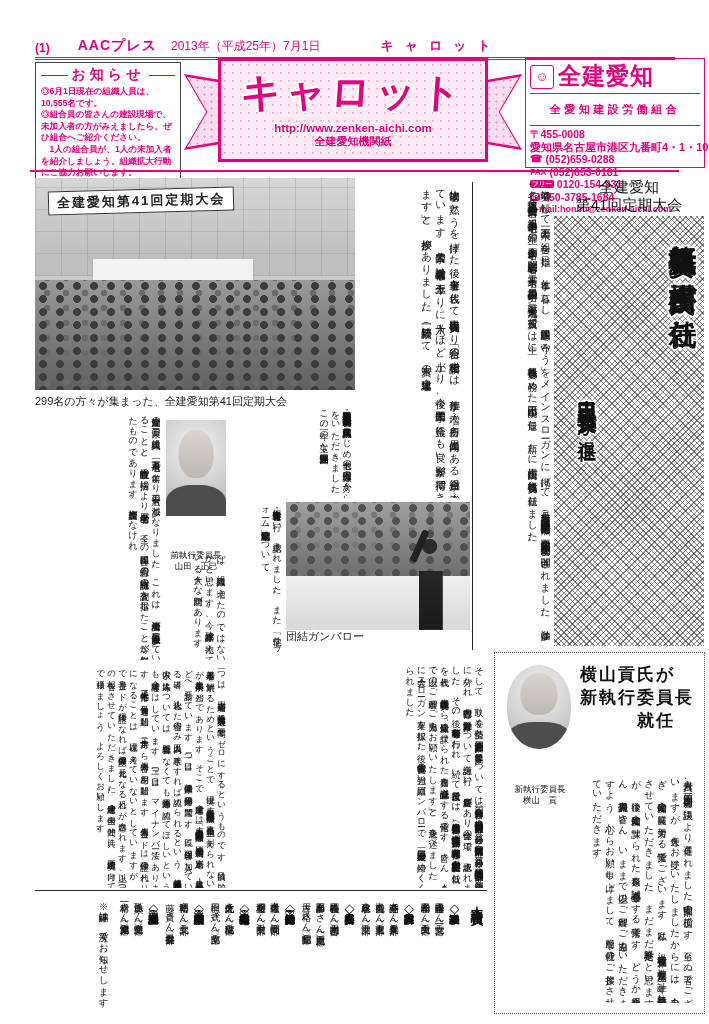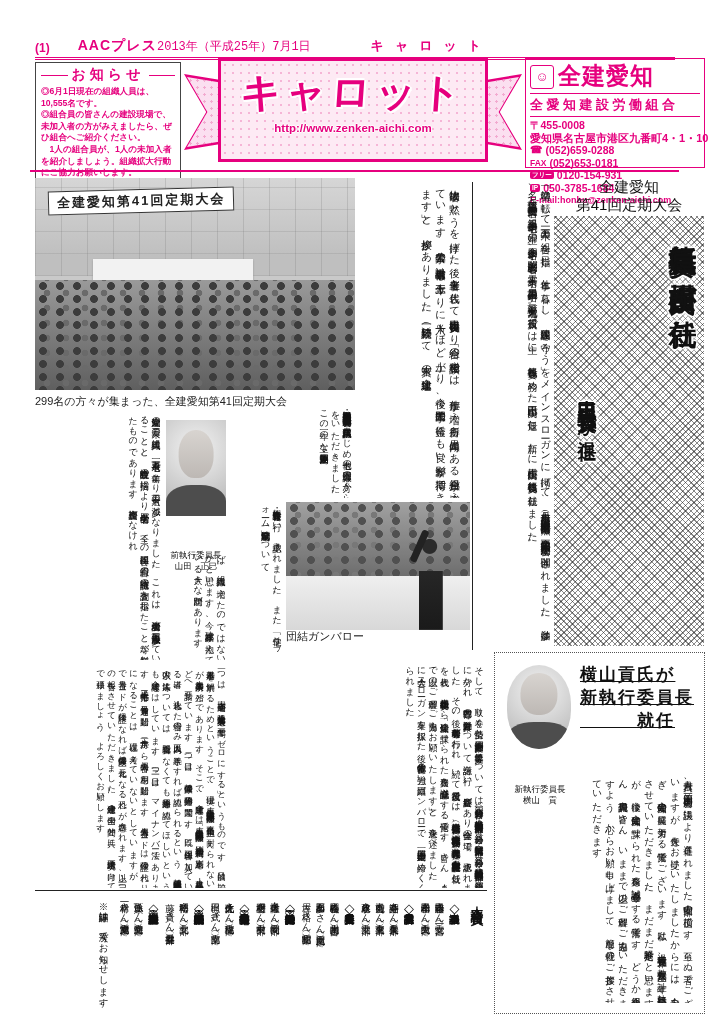--- a/index.html
+++ b/index.html
@@ -6,21 +6,21 @@
   .page{position:relative;width:709px;height:1024px;margin:0 auto;background:#fff;overflow:hidden;
         font-family:"Liberation Sans",sans-serif;color:#111;}
   .abs{position:absolute;}
   .v{writing-mode:vertical-rl;text-orientation:mixed;}
 
   
   .topbar{left:35px;top:33px;width:640px;height:22px;display:flex;align-items:flex-end;
           border-bottom:3px double #e6007e;padding-bottom:2px;color:#e6007e;font-weight:bold;}
   .topbar .pno{font-size:12px;margin-right:28px;}
   .topbar .pub{font-size:14px;letter-spacing:1px;}
-  .topbar .pdate{font-size:12px;font-weight:normal;color:#e6007e;margin-left:0;font-family:Liberation Mono, monospace;}
+  .topbar .pdate{font-size:12px;font-weight:normal;color:#e6007e;margin-left:14px;}
   .topbar .mast{font-size:13px;letter-spacing:11px;margin-left:60px;}
 
   
   .notice{left:35px;top:62px;width:146px;height:132px;border:1px solid #444;padding:3px 5px;box-sizing:border-box;}
   .notice h2{margin:0 0 2px 0;text-align:center;font-size:14px;letter-spacing:4px;color:#e6007e;
              display:flex;align-items:center;gap:4px;}
   .notice h2::before,.notice h2::after{content:"";flex:1;height:1px;background:#e6007e;}
   .notice p{margin:0;font-size:8.6px;line-height:11.6px;color:#e6007e;font-weight:bold;}
 
   
@@ -43,22 +43,22 @@
   .band .organ{font-size:11px;font-weight:bold;color:#e6007e;
         text-shadow:1px 0 #fff,-1px 0 #fff,0 1px #fff,0 -1px #fff;}
 
   
   .contact{left:525px;top:58px;width:180px;height:110px;border:1.5px solid #e6007e;box-sizing:border-box;
            padding:2px 4px;color:#e6007e;font-weight:bold;}
   .lrow{display:flex;align-items:center;gap:4px;}
   .mascot{width:22px;height:22px;border:1.6px solid #e6007e;border-radius:3px;display:flex;align-items:center;
           justify-content:center;font-size:13px;color:#e6007e;}
   .orgname{font-size:23px;font-weight:900;letter-spacing:1px;transform:scaleY(1.05);}
-  .orgsub{font-size:13px;letter-spacing:3.5px;border-top:1.5px solid #e6007e;
-          border-bottom:1.5px solid #e6007e;margin:1px 0 2px 0;padding:2px 0;}
+  .orgsub{font-size:11px;letter-spacing:3.5px;text-align:center;border-top:1.5px solid #e6007e;
+          border-bottom:1.5px solid #e6007e;margin:1px 0 2px 0;padding:8px 0;}
   .crow{font-size:10.5px;line-height:12.5px;display:flex;align-items:center;gap:3px;white-space:nowrap;}
   .crow .ic{font-size:10px;}
   .badge{display:inline-block;background:#e6007e;color:#fff;font-size:6.5px;line-height:8px;padding:0 2px;
          border-radius:2px;font-weight:bold;}
   .crow.em{font-size:9px;letter-spacing:0;}
 
   .hrule{left:30px;top:170px;width:649px;height:2px;background:#e6007e;}
 
   
   .photo{background:#c9c9c9;overflow:hidden;position:absolute;}
@@ -108,21 +108,21 @@
   .small{font-size:9px;line-height:11.5px;letter-spacing:0.2px;}
   .left1{left:35px;top:410px;width:126px;height:250px;}
   .left1b{left:168px;top:548px;width:58px;height:112px;}
   .left2{left:35px;top:664px;width:192px;height:224px;font-size:8.5px;line-height:11px;}
   .midtop{left:232px;top:404px;width:120px;height:94px;}
   .midleft{left:232px;top:502px;width:50px;height:150px;}
   .t3{left:232px;top:660px;width:252px;height:228px;}
 
   
   .ybox{left:494px;top:652px;width:211px;height:362px;border:1.5px dotted #555;box-sizing:border-box;}
-  .ytitle{position:absolute;right:10px;top:10px;font-size:17px;line-height:23px;font-weight:900;white-space:pre-line;letter-spacing:2px;text-decoration:underline;}
+  .ytitle{position:absolute;right:10px;top:10px;font-size:17px;line-height:23px;font-weight:900;white-space:pre-line;letter-spacing:2px;}
   .yport{position:absolute;left:12px;top:12px;width:64px;height:84px;border-radius:50% / 46%;}
   .ypcap{position:absolute;left:2px;top:100px;width:86px;}
   .yspeech{position:absolute;left:8px;top:120px;width:192px;height:230px;font-size:9.5px;line-height:13px;}
 
   
   .offline{left:35px;top:890px;width:452px;height:1px;background:#222;}
   .officers{left:35px;top:896px;width:452px;height:124px;overflow:hidden;}
   .off-head{display:block;font-size:12.5px;font-weight:bold;letter-spacing:2px;margin-block-start:2px;margin-block-end:8px;}
   .off-title{display:block;font-size:10px;font-weight:bold;line-height:12.5px;margin-block-start:5px;}
   .off-name{display:block;font-size:9.5px;line-height:13px;margin-block-start:1px;}
@@ -150,20 +150,21 @@
   <div class="abs banner">
     <div class="tail l">
         <div class="tail-in"></div>
       </div>
     <div class="tail r">
         <div class="tail-in"></div>
       </div>
     <div class="band">
       <div class="ctitle">キャロット</div>
       <div class="url">http://www.zenken-aichi.com</div>
+      <div class="organ">全建愛知機関紙</div>
     </div>
   </div>
 
   <div class="abs contact">
     <div class="lrow">
       <span class="mascot">☺</span>
       <span class="orgname">全建愛知</span>
     </div>
     <div class="orgsub">全愛知建設労働組合</div>
     <div class="crow">〒455-0008</div>

